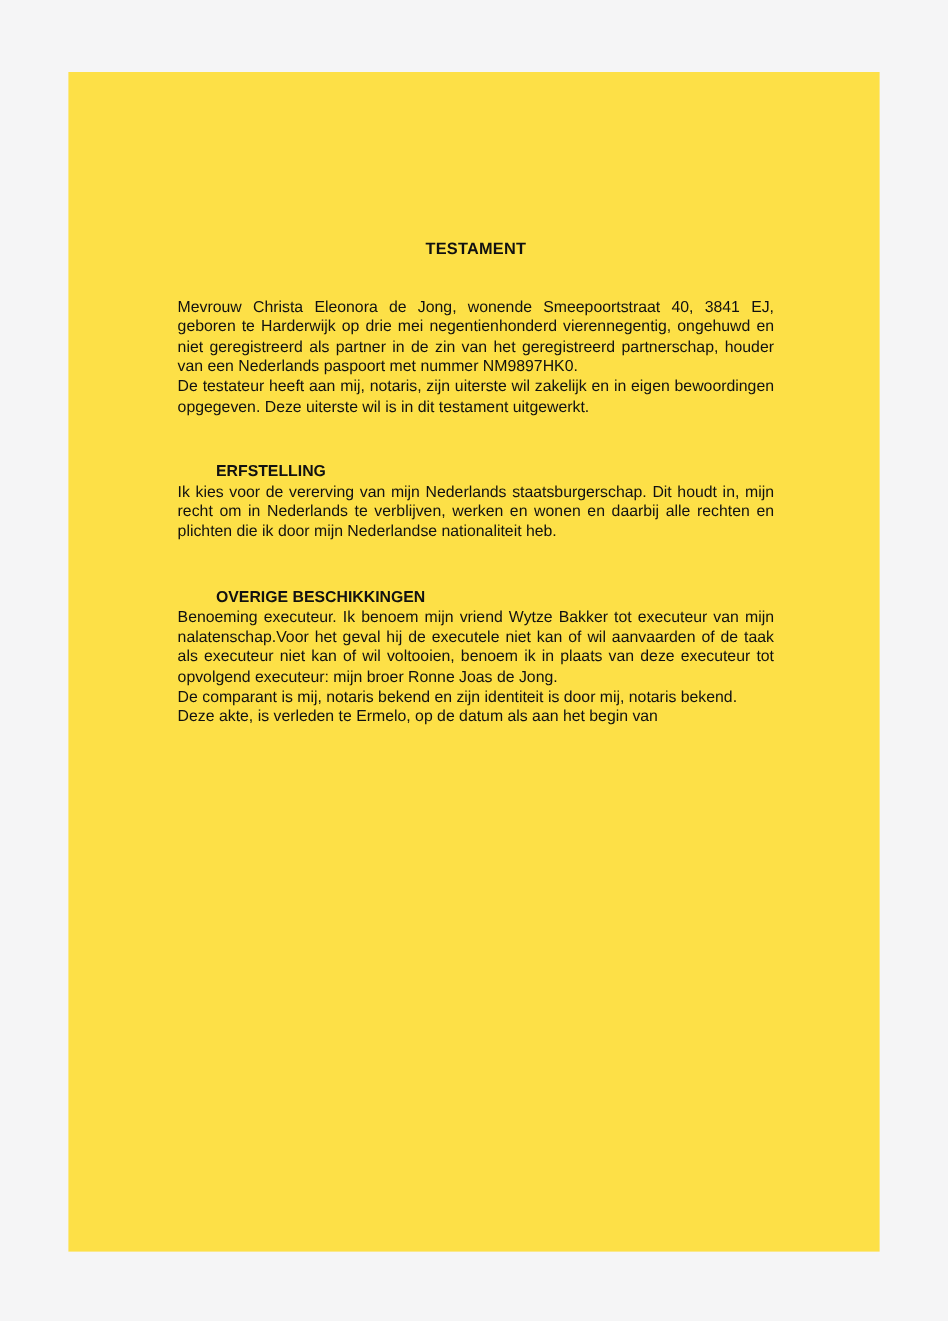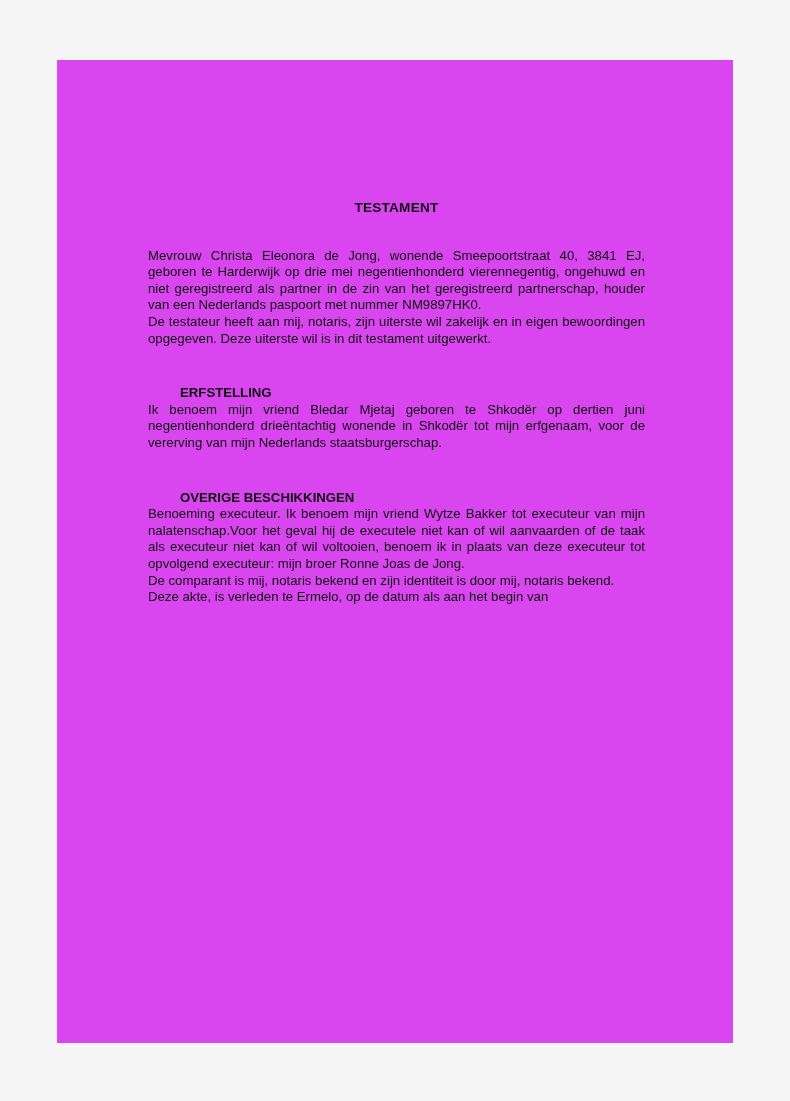--- a/index.html
+++ b/index.html
@@ -13,21 +13,21 @@
     position: relative;
     font-family: "Liberation Sans", "DejaVu Sans", sans-serif;
     overflow: hidden;
   }
   .page {
     position: absolute;
     left: 57px;
     top: 60px;
     width: 676px;
     height: 983px;
-    background: #d946ef;
+    background: #fde047;
     box-sizing: border-box;
     padding: 140px 88px 0 91px;
   }
   .doc {
     color: #111111;
     font-size: 13.2px;
     line-height: 16.6px;
   }
   .doc-title {
     text-align: center;
@@ -59,22 +59,22 @@
     <h1 class="doc-title">TESTAMENT</h1>
 
     <div class="para">
         <div class="seg">Mevrouw Christa Eleonora de Jong, wonende Smeepoortstraat 40, 3841 EJ, geboren te Harderwijk op drie mei negentienhonderd vierennegentig, ongehuwd en niet geregistreerd als partner in de zin van het geregistreerd partnerschap, houder van een Nederlands paspoort met nummer NM9897HK0.</div>
       </div>
 
     <p class="para gap-1">De testateur heeft aan mij, notaris, zijn uiterste wil zakelijk en in eigen bewoordingen opgegeven. Deze uiterste wil is in dit testament uitgewerkt.</p>
 
     <h2 class="heading doc gap-2">ERFSTELLING</h2>
 
+    <p class="para">Ik kies voor de vererving van mijn Nederlands staatsburgerschap. Dit houdt in, mijn recht om in Nederlands te verblijven, werken en wonen en daarbij alle rechten en plichten die ik door mijn Nederlandse nationaliteit heb.</p>
 
-    <p class="para gap-1">Ik benoem mijn vriend Bledar Mjetaj geboren te Shkodër op dertien juni negentienhonderd drieëntachtig wonende in Shkodër tot mijn erfgenaam, voor de vererving van mijn Nederlands staatsburgerschap.</p>
 
     <h2 class="heading doc gap-2">OVERIGE BESCHIKKINGEN</h2>
 
     <p class="para">Benoeming executeur. Ik benoem mijn vriend Wytze Bakker tot executeur van mijn nalatenschap.Voor het geval hij de executele niet kan of wil aanvaarden of de taak als executeur niet kan of wil voltooien, benoem ik in plaats van deze executeur tot opvolgend executeur: mijn broer Ronne Joas de Jong.</p>
 
 
     <p class="para">De comparant is mij, notaris bekend en zijn identiteit is door mij, notaris bekend.</p>
 
     <div class="para gap-1">
         <div class="seg">Deze akte, is verleden te Ermelo, op de datum als aan het begin van</div>

